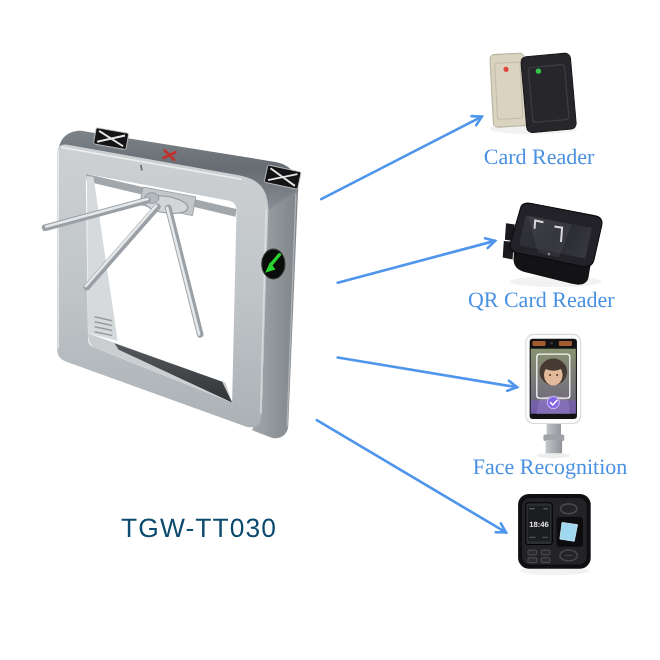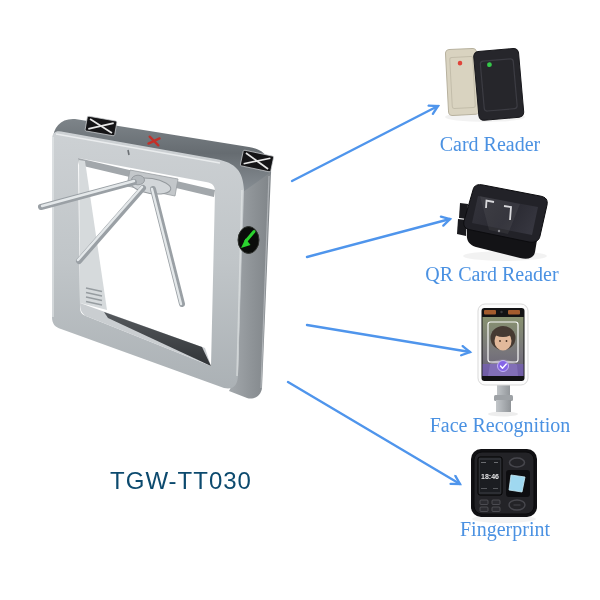--- a/index.html
+++ b/index.html
@@ -215,16 +215,15 @@
         <rect x="492" y="507" width="8" height="4.5" rx="1"></rect>
       </g>
       <ellipse cx="517" cy="505" rx="8" ry="5" fill="none" stroke="#47474d" stroke-width="1.4"></ellipse>
       <line x1="513.5" y1="505" x2="520.5" y2="505" stroke="#47474d" stroke-width="1"></line>
     </g>
   </svg>
 
   <div class="device-label" style="left:490px;top:144px">Card Reader</div>
   <div class="device-label" style="left:492px;top:274px">QR Card Reader</div>
   <div class="device-label" style="left:500px;top:425px">Face Recognition</div>
-  <div class="device-label" style="left:505px;top:529px">Fingerprint</div>
 
   <div class="model-number">TGW-TT030</div>
 </div>
 
 </body></html>

